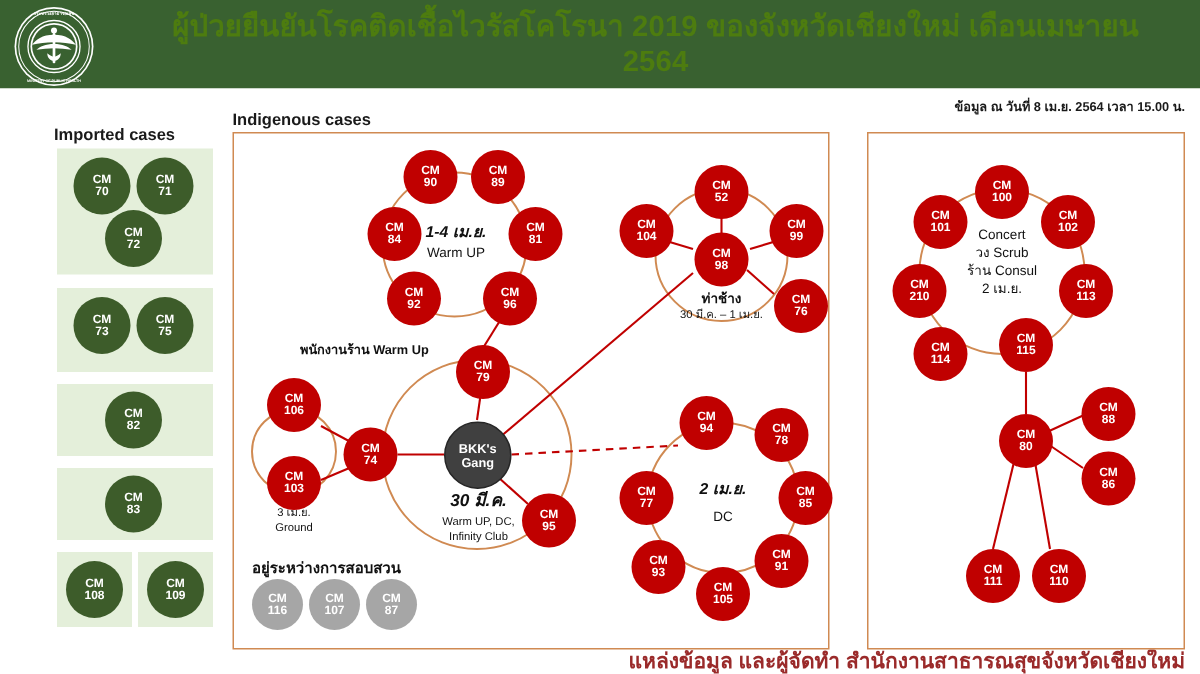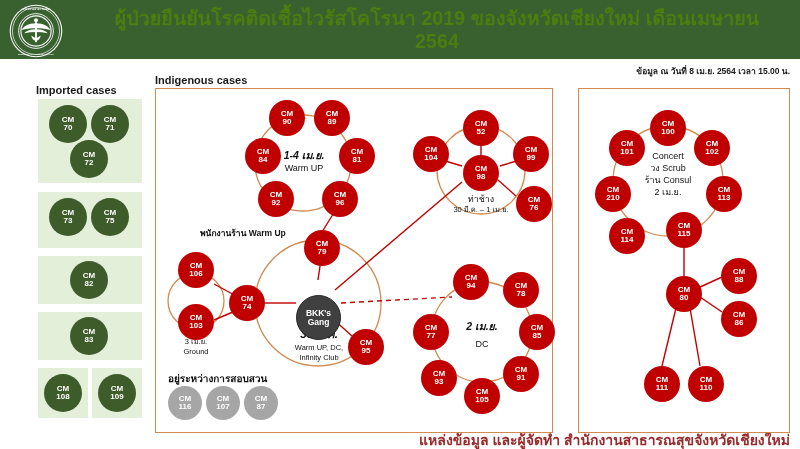--- a/index.html
+++ b/index.html
@@ -255,21 +255,21 @@
 <div class="node red" style="left:178px;top:304px;width:36px;height:36px;">
   <span class="nid">CM</span>
   <span class="nnum">103</span>
 </div>
 
 <div class="node red" style="left:229px;top:285px;width:36px;height:36px;">
   <span class="nid">CM</span>
   <span class="nnum">74</span>
 </div>
 
-<div class="node dark" style="left:296px;top:295px;width:45px;height:45px;align-items:center;">
+<div class="node dark" style="left:296px;top:281px;width:45px;height:45px;align-items:center;">
   <span class="nid">BKK's</span>
   <span class="nnum">Gang</span>
 </div>
 <div class="cap" style="left:277px;top:327px;width:84px;">
   <div class="l1" style="font-size:11.5px;">30 มี.ค.</div>
   <div class="l3">Warm UP, DC,</div>
   <div class="l3">Infinity Club</div>
 </div>
 
 <div class="node red" style="left:348px;top:329px;width:36px;height:36px;">
@@ -285,21 +285,21 @@
 <div class="node gray" style="left:206px;top:386px;width:34px;height:34px;">
   <span class="nid">CM</span>
   <span class="nnum">107</span>
 </div>
 <div class="node gray" style="left:244px;top:386px;width:34px;height:34px;">
   <span class="nid">CM</span>
   <span class="nnum">87</span>
 </div>
 
 <div class="cap" style="left:441px;top:193px;width:80px;">
-  <div class="l2" style="font-weight:normal;">ท่าช้าง</div>
+  <div class="l2" style="font-weight:bold;">ท่าช้าง</div>
   <div class="l3">30 มี.ค. – 1 เม.ย.</div>
 </div>
 <div class="node red" style="left:463px;top:110px;width:36px;height:36px;">
   <span class="nid">CM</span>
   <span class="nnum">52</span>
 </div>
 <div class="node red" style="left:413px;top:136px;width:36px;height:36px;">
   <span class="nid">CM</span>
   <span class="nnum">104</span>
 </div>

